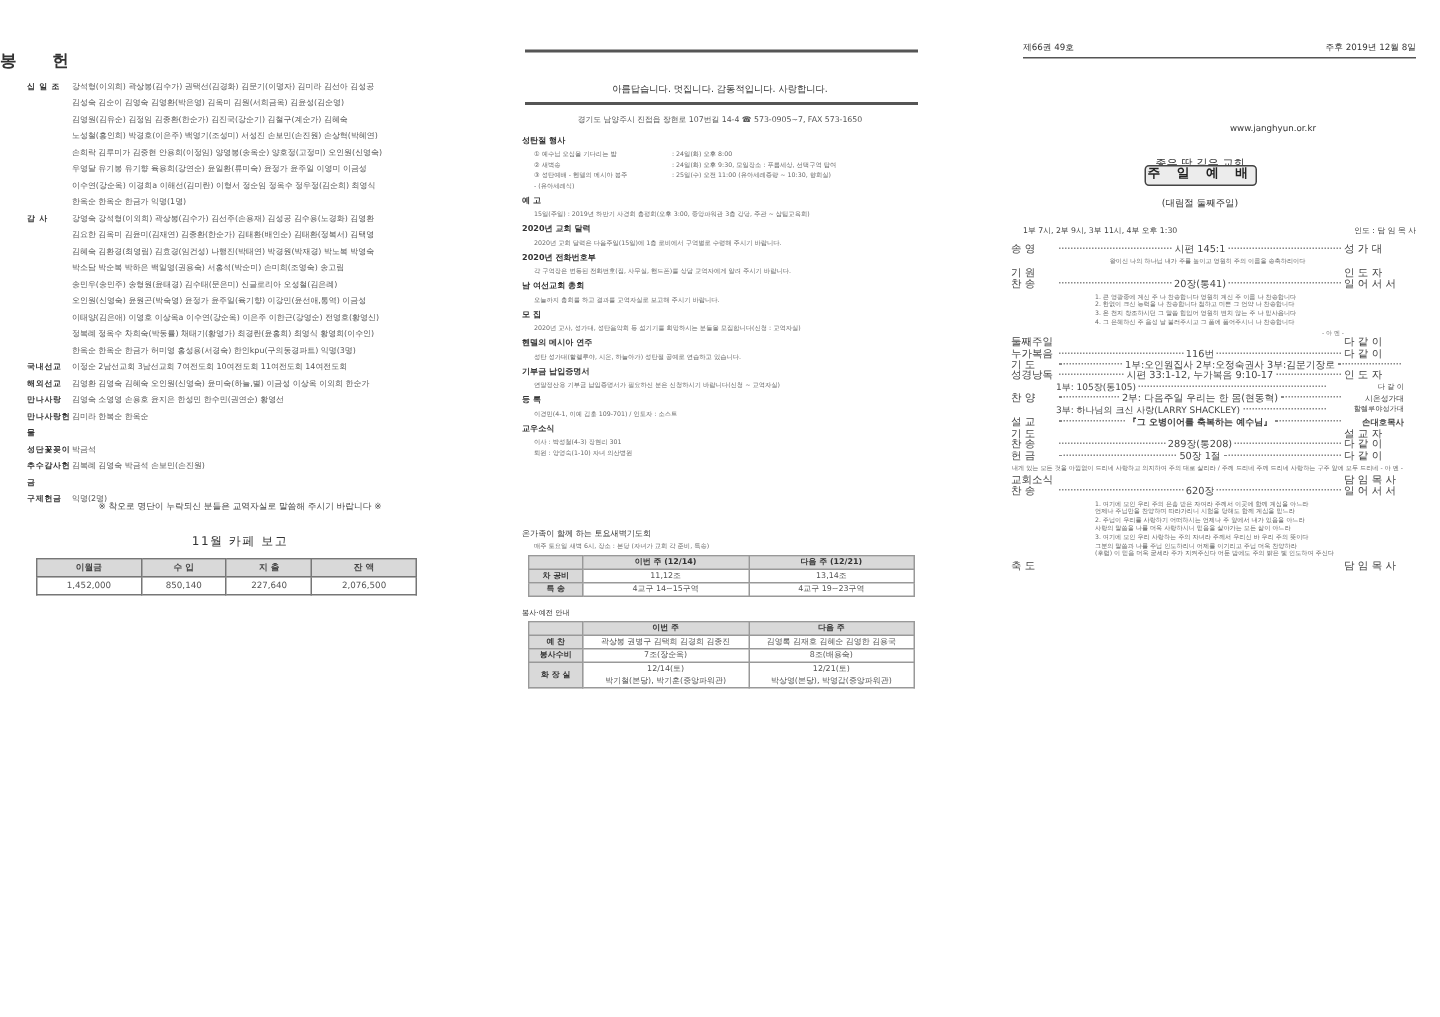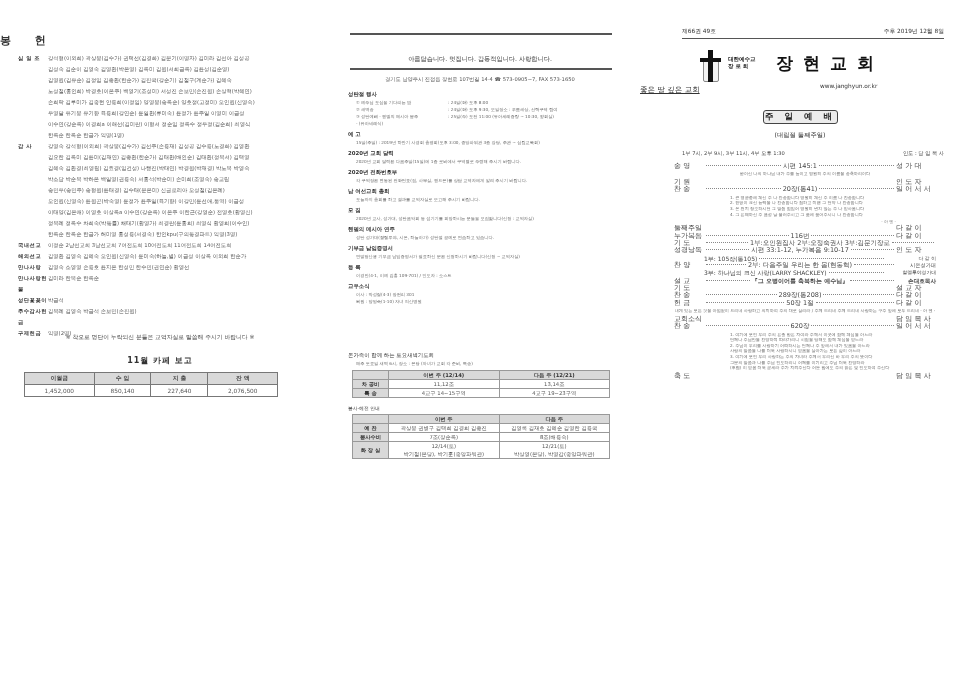--- a/index.html
+++ b/index.html
@@ -11,21 +11,21 @@
   #p3 { left: 640px; width: 320px; }
 
   
   .p1-title { position: absolute; top: 33px; left: 0; width: 320px; font-size: 11px; letter-spacing: 10px; font-weight: bold; color: #333; }
   .don-list { position: absolute; top: 53px; left: 18px; width: 290px; }
   .don-row { display: flex; font-size: 5.3px; line-height: 11px; }
   .don-label { width: 30px; flex: none; font-weight: bold; color: #333; letter-spacing: 0.5px; }
   .don-names { flex: 1; color: #555; }
   .don-names div { white-space: nowrap; overflow: hidden; }
   .notice { position: absolute; top: 333px; left: 0; width: 320px; text-align: center; font-size: 5.8px; color: #444; }
-  .cafe-title { position: absolute; top: 355px; left: 0; width: 320px; text-align: center; font-size: 8px; font-weight: bold; color: #333; letter-spacing: 1px; }
+  .cafe-title { position: absolute; top: 355px; left: 0; width: 320px; text-align: center; font-size: 8px; font-weight: normal; color: #333; letter-spacing: 1px; }
   table.cafe { position: absolute; top: 372px; left: 24px; width: 254px; border-collapse: collapse; font-size: 5.8px; }
   table.cafe th, table.cafe td { border: 1px solid #777; text-align: center; height: 12px; }
   table.cafe th { background: #d9d9d9; font-weight: bold; color: #444; }
   table.cafe td { color: #555; }
 
   
   .rule { position: absolute; left: 30px; width: 262px; height: 2px; background: #555; }
   .p2-title { position: absolute; top: 36px; left: 0; width: 320px; text-align: center; font-size: 11.5px; font-weight: bold; letter-spacing: 8px; color: #222; }
   .p2-sub { position: absolute; top: 55px; left: 0; width: 320px; text-align: center; font-size: 6.2px; color: #333; }
   .p2-addr { position: absolute; top: 76px; left: 0; width: 320px; text-align: center; font-size: 5.2px; color: #555; }
@@ -44,21 +44,21 @@
 
   
   .p3-head { position: absolute; top: 27px; left: 42px; width: 262px; display: flex; justify-content: space-between; font-size: 5.8px; color: #333; border-bottom: 1px solid #555; padding-bottom: 2px; }
   .logo { position: absolute; top: 50px; left: 58px; width: 210px; height: 40px; }
   .cross-v { position: absolute; left: 10px; top: 0; width: 5px; height: 32px; background: #111; }
   .cross-h { position: absolute; left: 2px; top: 8px; width: 21px; height: 4px; background: #111; }
   .cross-scroll { position: absolute; left: 5px; top: 10px; width: 16px; height: 22px; border: 1px solid #888; border-radius: 2px; background: #f2f2f2; }
   .logo-small { position: absolute; left: 30px; top: 6px; font-size: 5.5px; font-weight: bold; line-height: 7px; color: #222; }
   .logo-big { position: absolute; left: 78px; top: 2px; font-size: 17px; font-weight: bold; letter-spacing: 10px; font-family: "DejaVu Serif", serif; color: #111; }
   .url { position: absolute; top: 83px; left: 180px; font-size: 5.8px; color: #333; }
-  .motto { position: absolute; top: 85px; left: 0; width: 320px; font-size: 7.5px; color: #333; text-decoration: underline; }
+  .motto { position: absolute; top: 104px; left: 0; width: 320px; text-align: center; font-size: 7.5px; color: #333; text-decoration: underline; }
   .worship { position: absolute; top: 110px; left: 123px; width: 75px; height: 14px; border: 1.5px solid #444; border-radius: 3px; background: #ececec; text-align: center; font-size: 8.5px; font-weight: bold; letter-spacing: 4px; line-height: 11px; color: #222; }
   .season { position: absolute; top: 131px; left: 0; width: 320px; text-align: center; font-size: 6.3px; color: #333; }
   .times { position: absolute; top: 150px; left: 42px; width: 262px; display: flex; justify-content: space-between; font-size: 5.2px; color: #444; }
   .order { position: absolute; top: 163px; left: 34px; width: 262px; }
   .orow { display: flex; align-items: baseline; font-size: 7px; line-height: 7.4px; color: #444; }
   .orow .lbl { width: 30px; flex: none; display: flex; justify-content: space-between; letter-spacing: 0px; }
   .orow .mid { flex: 1; display: flex; align-items: baseline; overflow: hidden; white-space: nowrap; }
   .orow .dots { flex: 1; border-bottom: 1px dotted #888; margin: 0 2px; transform: translateY(-2px); min-width: 4px; }
   .orow .ctr { font-size: 6.5px; }
   .orow .rt { width: 40px; flex: none; display: flex; justify-content: space-between; }
@@ -302,30 +302,20 @@
     </tr>
   </tbody>
     </table>
 </div>
 
 <div class="page" id="p3">
   <div class="p3-head">
     <span>제66권 49호</span>
     <span>주후 2019년 12월 8일</span>
   </div>
-  <div class="logo">
-    <div class="cross-scroll"></div>
-    <div class="cross-v"></div>
-    <div class="cross-h"></div>
-    <div class="logo-small">
-      <div>대한예수교</div>
-      <div>장 로 회</div>
-    </div>
-    <div class="logo-big">장현교회</div>
-  </div>
   <div class="url">www.janghyun.or.kr</div>
   <div class="motto">좋은 땅 깊은 교회</div>
   <div class="worship">주 일 예 배</div>
   <div class="season">(대림절 둘째주일)</div>
   <div class="times">
     <span>1부 7시, 2부 9시, 3부 11시, 4부 오후 1:30</span>
     <span>인도 : 담 임 목 사</span>
   </div>
   <div class="order" id="orderList">
       <div class="orow">

